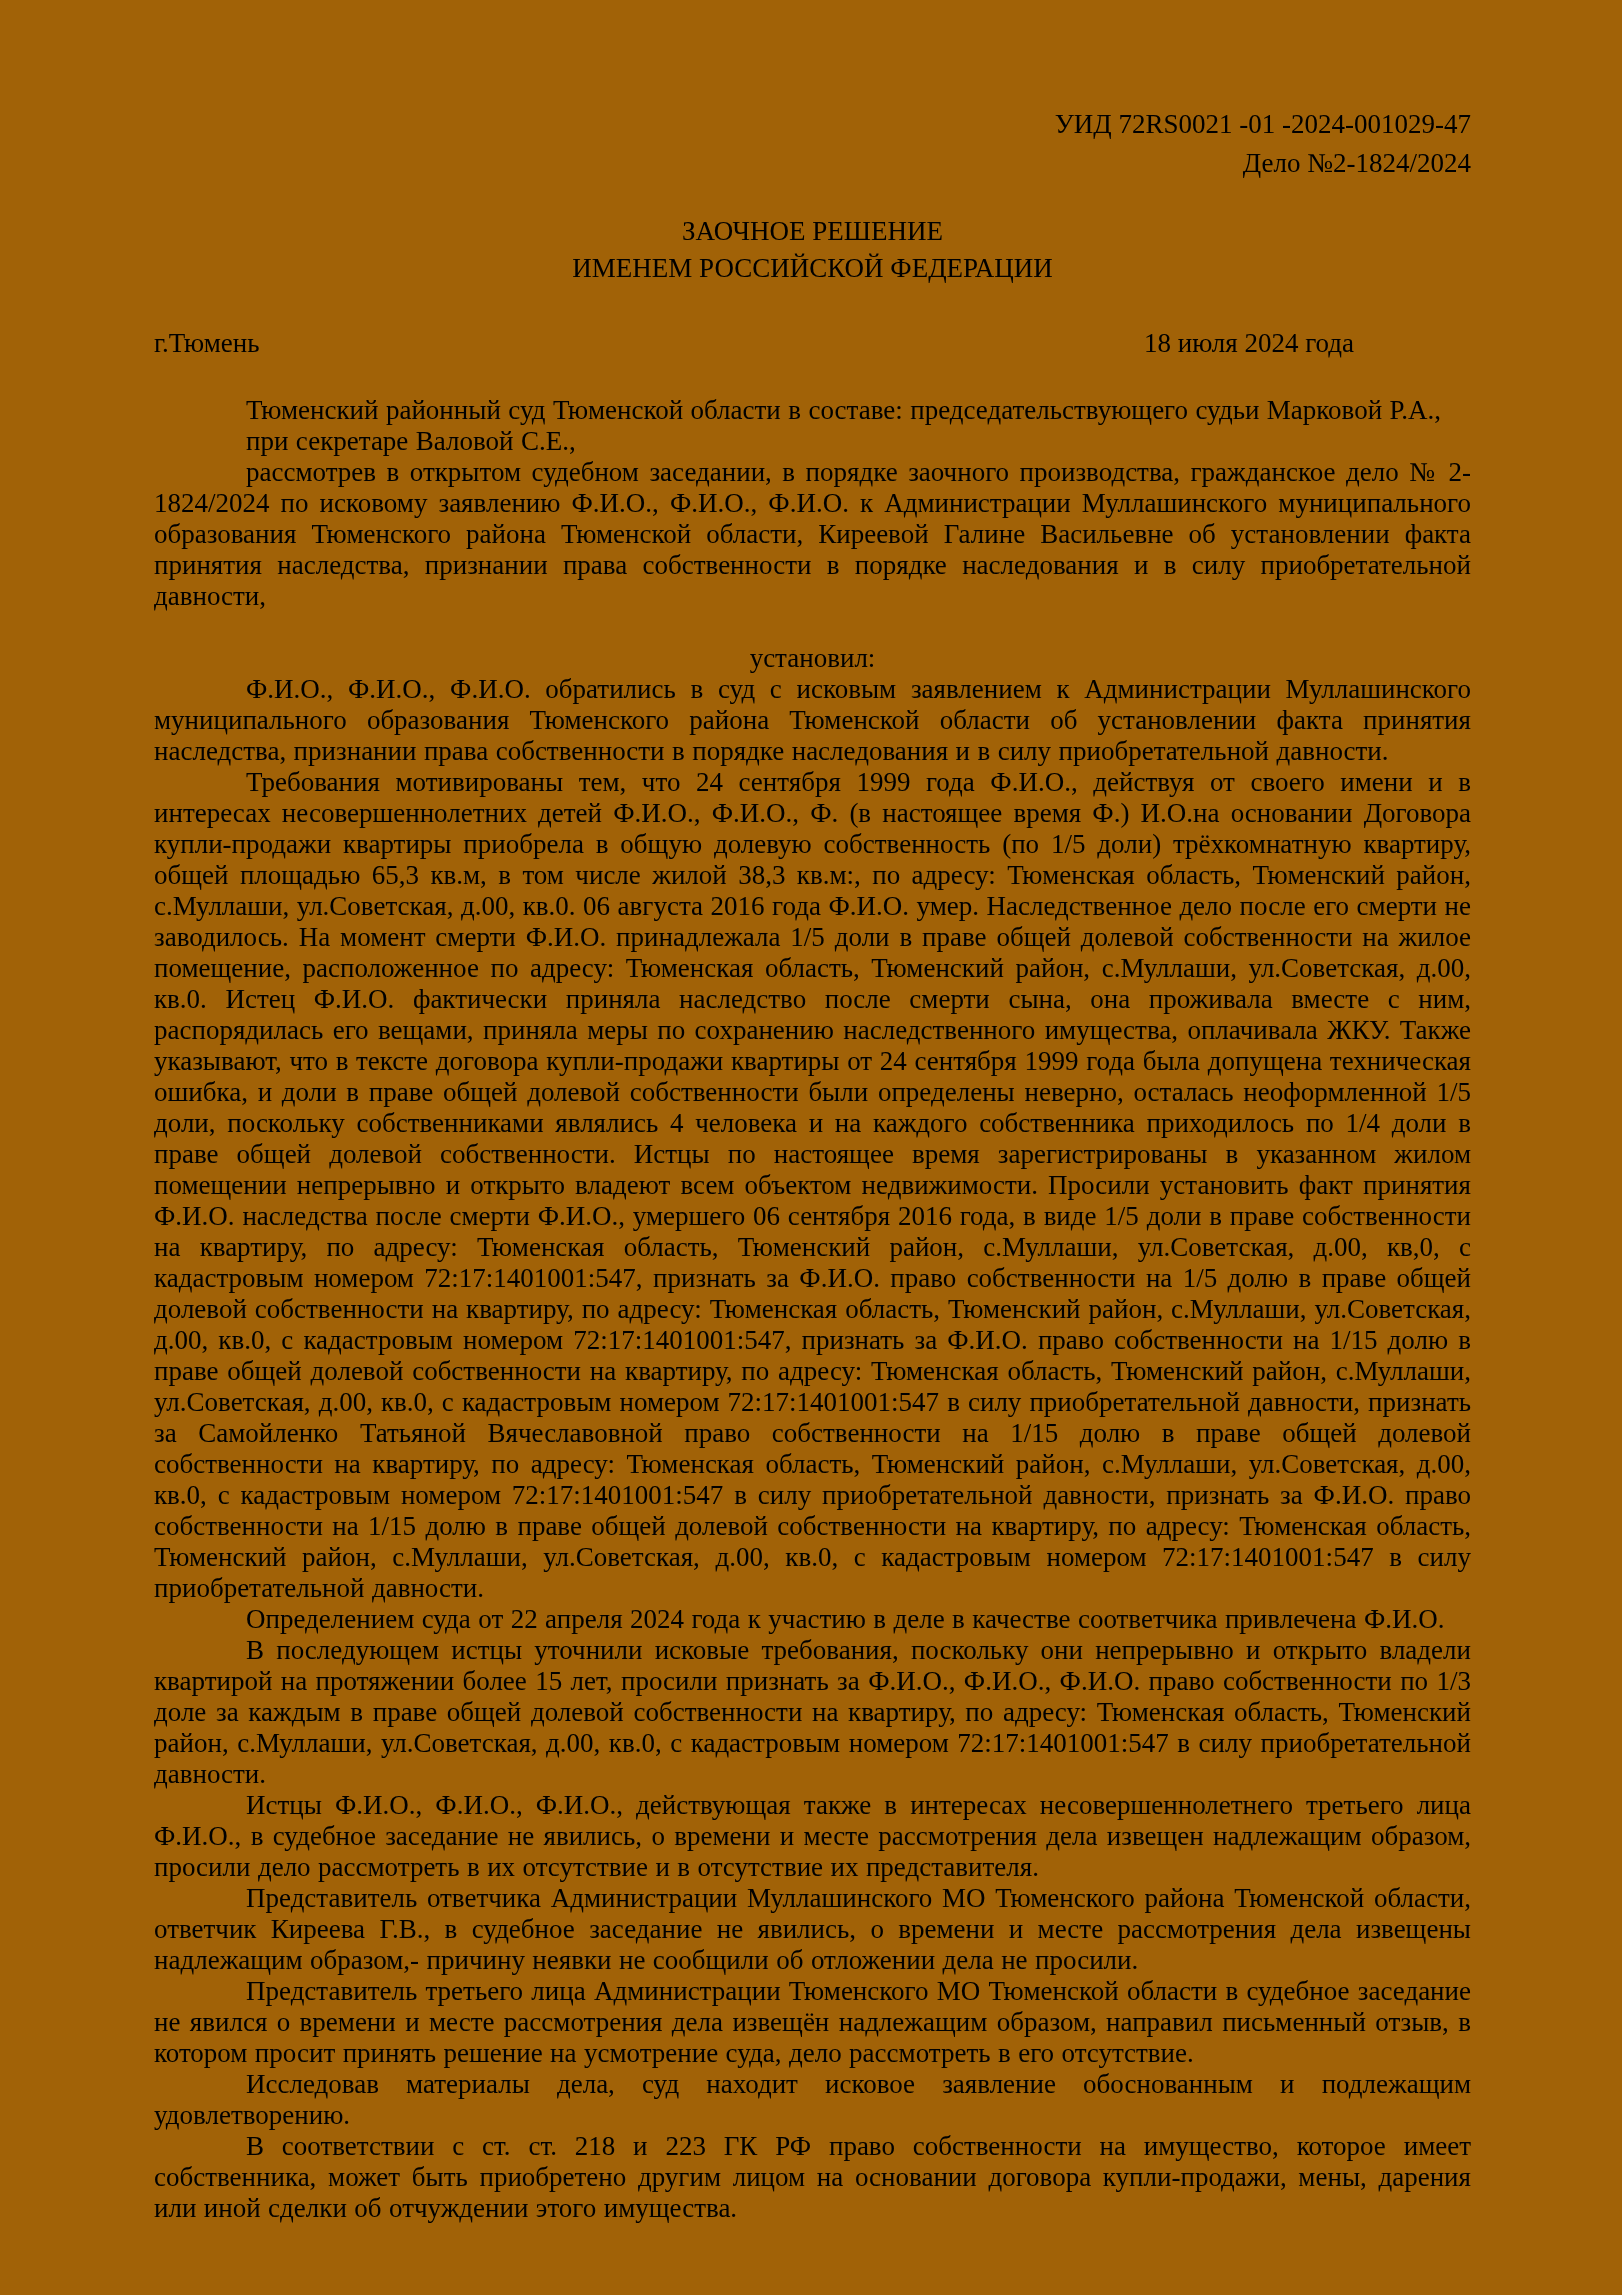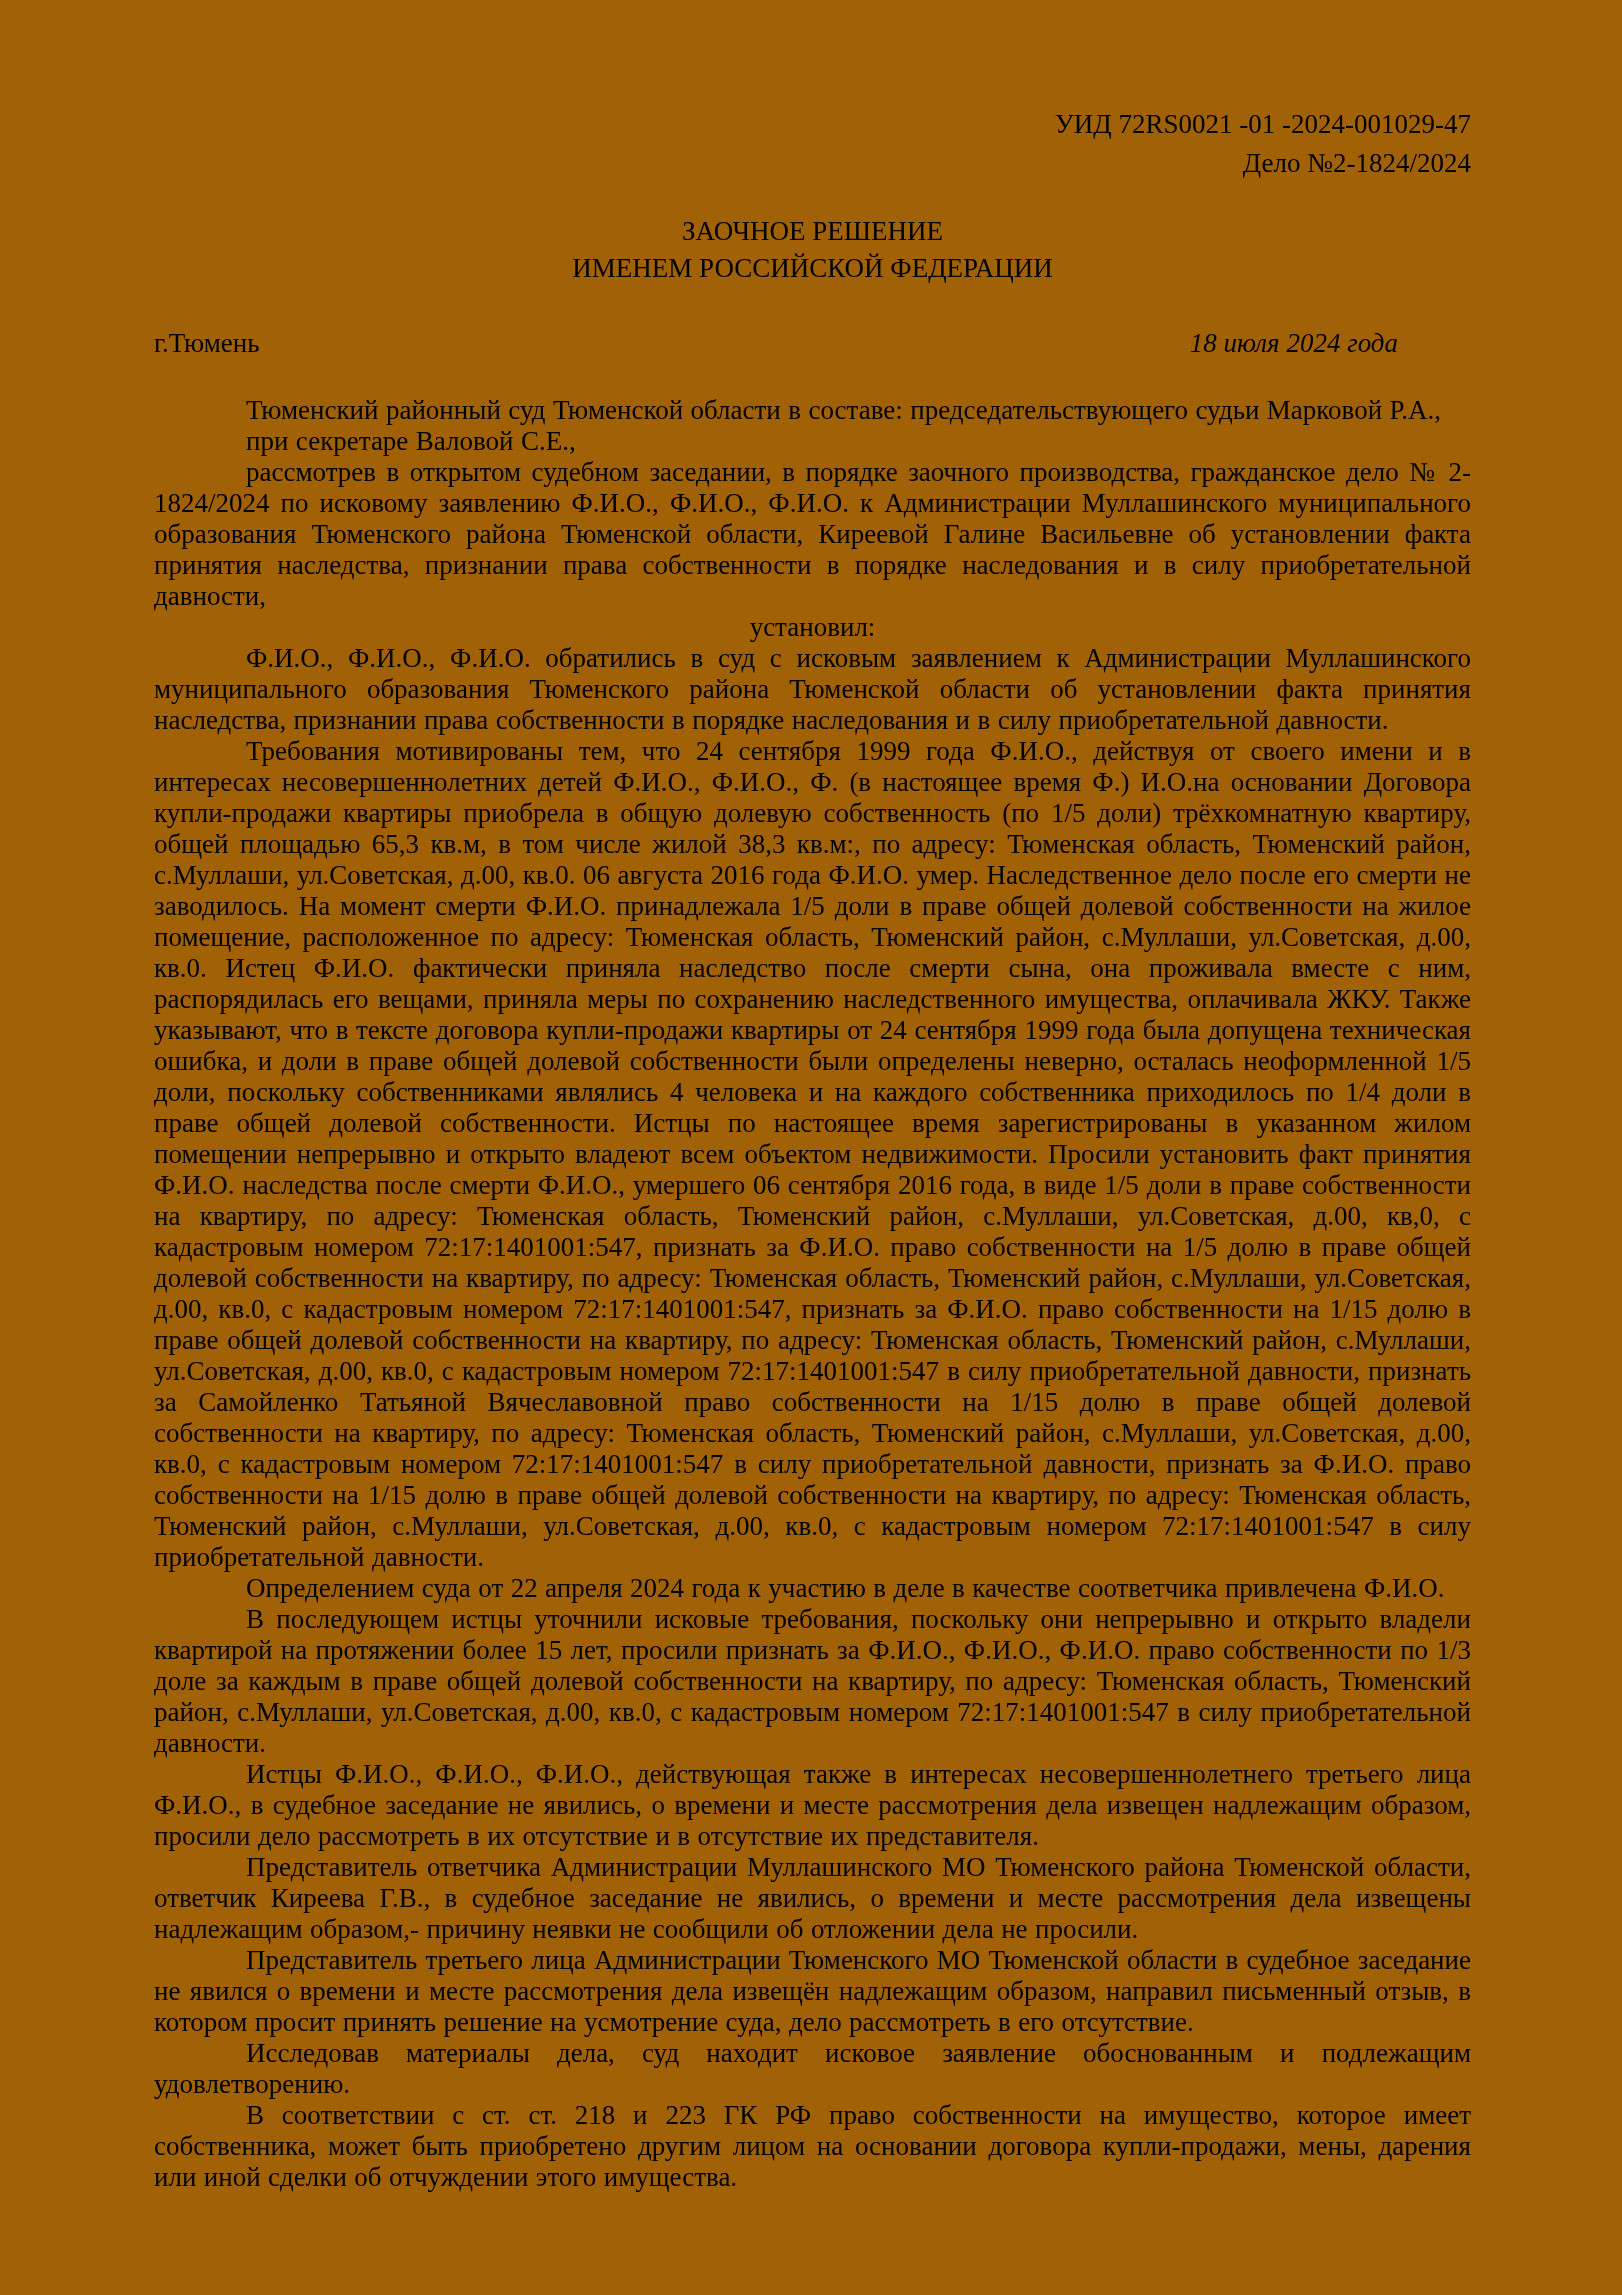--- a/index.html
+++ b/index.html
@@ -37,37 +37,37 @@
   .dateline {
     margin-top: 41px;
     display: flex;
     justify-content: space-between;
     align-items: baseline;
     font-size: 27px;
     line-height: 31px;
     text-align: center;
   }
   .dateline .date {
-    margin-right: 73px;
-    font-style: italic;
+    margin-right: 117px;
   }
   .body-text {
     margin-top: 36px;
     font-size: 27px;
     line-height: 31px;
   }
   .para {
     margin: 0;
     text-align: justify;
     text-indent: 92px;
     word-spacing: 0.7px;
   }
   .para.centered {
     text-align: center;
     text-indent: 0;
+    margin-top: 31px;
   }
 </style>
 </head>
 <body>
 
 <div class="page">
 
   <header class="doc-header">
     <div>УИД 72RS0021 -01 -2024-001029-47</div>
     <div>Дело №2-1824/2024</div>

